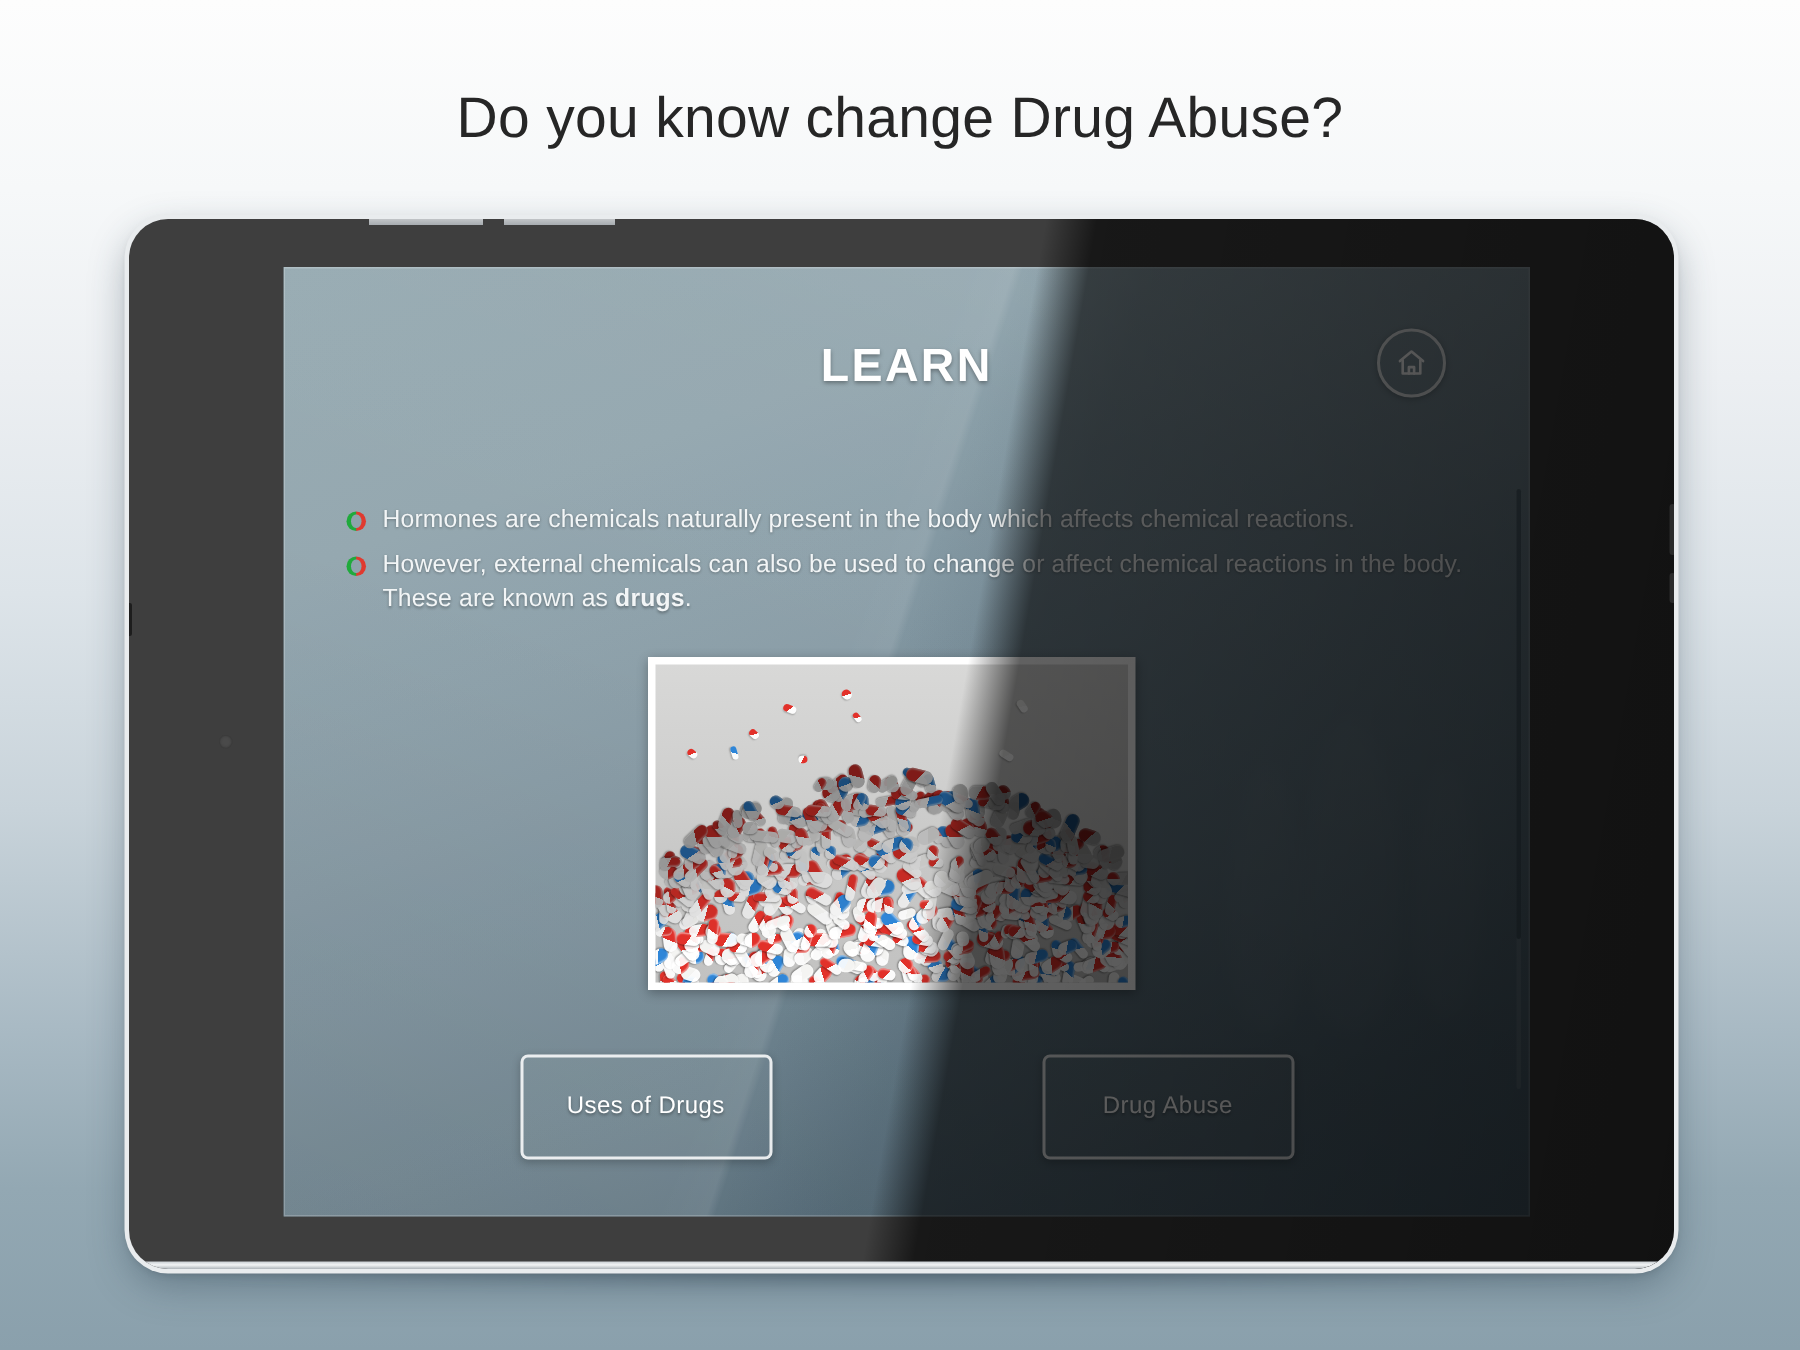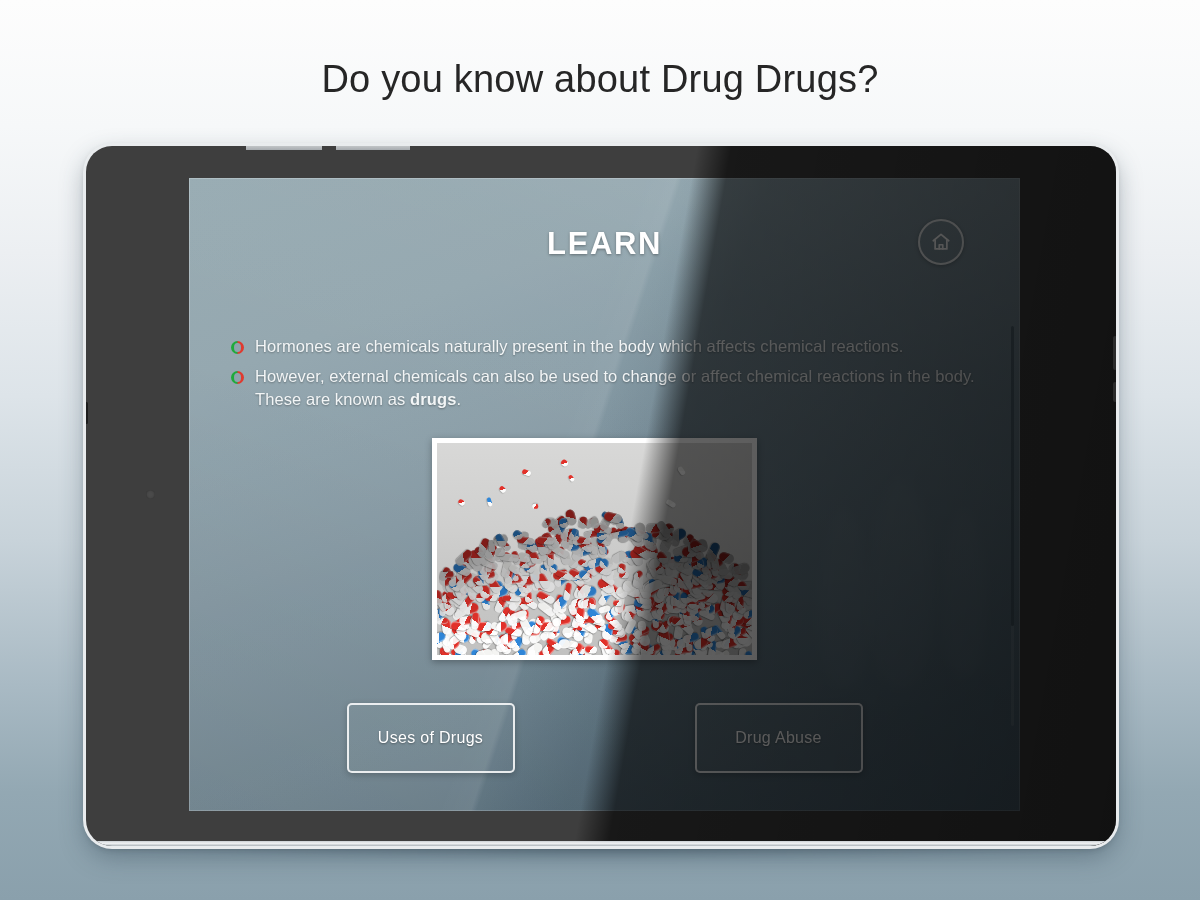--- a/index.html
+++ b/index.html
@@ -238,21 +238,21 @@
   .desk-shadow{
     position:absolute; left:96px; top:838px;
     width:1012px; height:22px;
     background: radial-gradient(ellipse at center, rgba(45,65,80,0.30) 0%, rgba(45,65,80,0.0) 72%);
     filter:blur(3px);
   }
 </style>
 </head>
 <body>
 
-<h1 class="page-title">Do you know about Drug Drugs?</h1>
+<h1 class="page-title">Do you know change Drug Abuse?</h1>
 
 <div class="desk-shadow"></div>
 
 <div class="tablet">
 
   <div class="antenna-band a1"></div>
   <div class="antenna-band a2"></div>
   <div class="side-btn b1"></div>
   <div class="side-btn b2"></div>
   <div class="left-port"></div>

